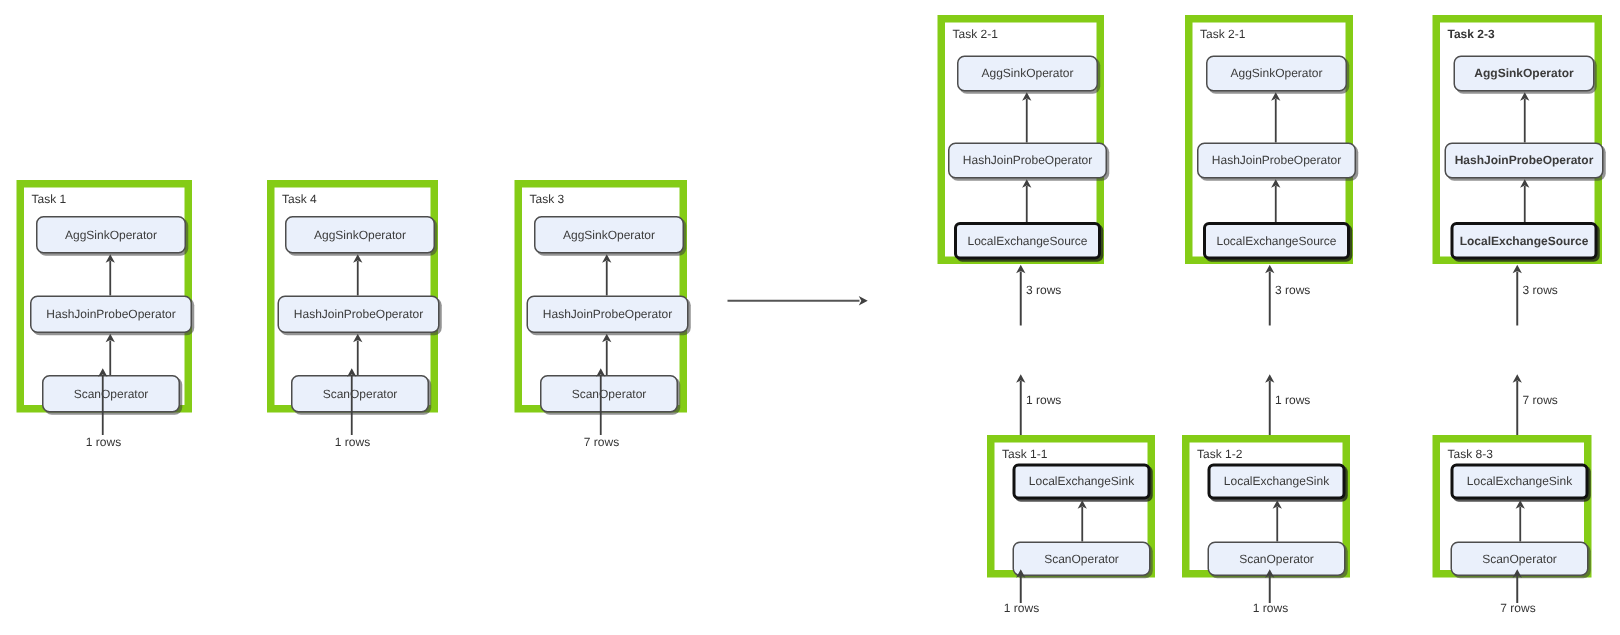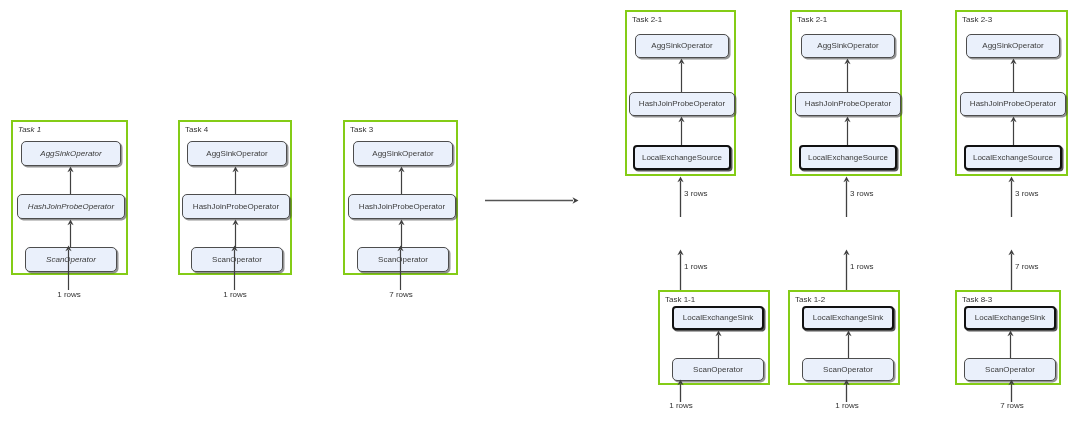--- a/index.html
+++ b/index.html
@@ -15,21 +15,21 @@
     position: relative;
     width: 1080px;
     height: 423px;
     overflow: hidden;
     background: #ffffff;
   }
 
   
   .task-group {
     position: absolute;
-    border: 2px solid #84cc16;
+    border: 5px solid #84cc16;
     background: #ffffff;
     box-sizing: border-box;
   }
   .task-label {
     position: absolute;
     top: 3px;
     left: 5px;
     font-size: 8px;
     line-height: 10px;
     color: #333333;
@@ -92,21 +92,21 @@
     color: #333333;
     white-space: nowrap;
   }
   .edge-label.center { text-align: center; }
 </style>
 </head>
 <body>
 
 <div id="canvas">
 
-  <div class="task-group" style="left:11px; top:120px; width:117px; height:155px;font-style:italic;">
+  <div class="task-group" style="left:11px; top:120px; width:117px; height:155px;">
     <div class="task-label">Task 1</div>
     <div class="op-box" style="left:8px; top:19px; width:100px; height:25px;">AggSinkOperator</div>
     <div class="arrow-v" style="left:53px; top:44px; height:28px;">
       <svg width="9" height="28" viewBox="0 0 9 28">
           <line x1="4.5" y1="28" x2="4.5" y2="5" stroke="#404040" stroke-width="1.2"></line>
           <path d="M4.5 0.5 L1.4 6.2 L4.5 4.6 L7.6 6.2 Z" fill="#404040"></path>
         </svg>
     </div>
     <div class="op-box" style="left:4px; top:72px; width:108px; height:25px;">HashJoinProbeOperator</div>
     <div class="arrow-v" style="left:53px; top:97px; height:28px;">
@@ -229,21 +229,21 @@
     <div class="op-box bold" style="left:7px; top:133px; width:98px; height:25px;">LocalExchangeSource</div>
   </div>
   <div class="arrow-v" style="left:842px; top:176px; height:41px;">
     <svg width="9" height="41" viewBox="0 0 9 41">
         <line x1="4.5" y1="41" x2="4.5" y2="5" stroke="#404040" stroke-width="1.3"></line>
         <path d="M4.5 0.5 L1.4 6.2 L4.5 4.6 L7.6 6.2 Z" fill="#404040"></path>
       </svg>
   </div>
   <div class="edge-label" style="left:850px; top:189px;">3 rows</div>
 
-  <div class="task-group" style="left:955px; top:10px; width:113px; height:166px;">
+  <div class="task-group" style="left:955px; top:10px; width:113px; height:166px;font-weight:bold;">
     <div class="task-label">Task 2-3</div>
     <div class="op-box" style="left:9px; top:22px; width:94px; height:24px;">AggSinkOperator</div>
     <div class="arrow-v" style="left:52px; top:46px; height:34px;">
       <svg width="9" height="34" viewBox="0 0 9 34">
           <line x1="4.5" y1="34" x2="4.5" y2="5" stroke="#404040" stroke-width="1.2"></line>
           <path d="M4.5 0.5 L1.4 6.2 L4.5 4.6 L7.6 6.2 Z" fill="#404040"></path>
         </svg>
     </div>
     <div class="op-box" style="left:3px; top:80px; width:106px; height:24px;">HashJoinProbeOperator</div>
     <div class="arrow-v" style="left:52px; top:104px; height:29px;">

